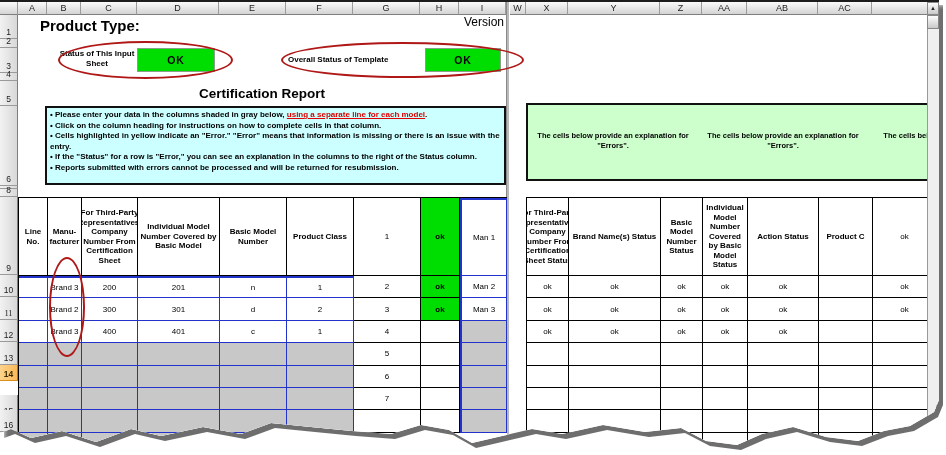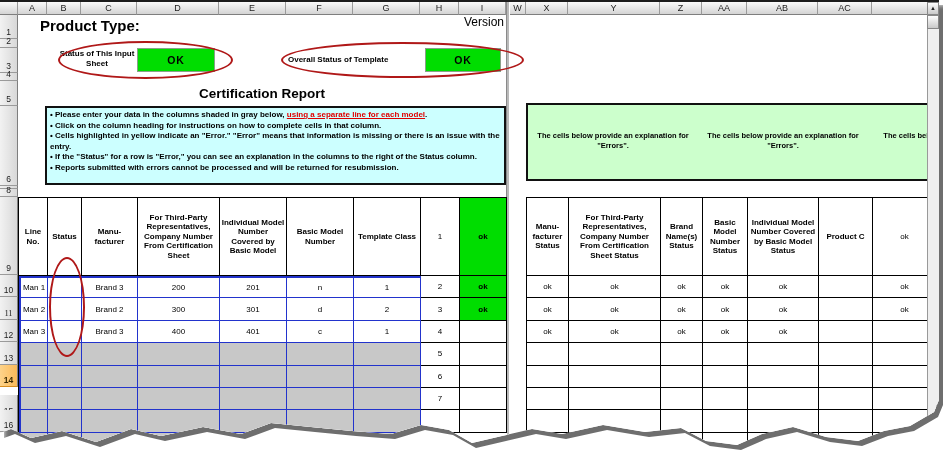--- a/index.html
+++ b/index.html
@@ -90,21 +90,21 @@
         <div class="rhead" style="top: 73px; height: 8px;">4</div>
         <div class="rhead" style="top: 81px; height: 25px;">5</div>
         <div class="rhead" style="top: 106px; height: 80px;">6</div>
         <div class="rhead" style="top: 186px; height: 3px;"></div>
         <div class="rhead" style="top: 189px; height: 8px;">8</div>
         <div class="rhead" style="top: 197px; height: 78px;">9</div>
         <div class="rhead" style="top: 275px; height: 22px;">10</div>
         <div class="rhead" style="top: 297px; height: 23px; font-family: Liberation Serif, serif;">11</div>
         <div class="rhead" style="top: 320px; height: 22px;">12</div>
         <div class="rhead" style="top: 342px; height: 23px;">13</div>
-        <div class="rhead hl" style="top: 365px; height: 22px;">14</div>
+        <div class="rhead hl" style="top: 365px; height: 16px;">14</div>
         <div class="rhead" style="top: 395px; height: 23px;">15</div>
         <div class="rhead" style="top: 410px; height: 22px;">16</div>
         <div class="rhead" style="top: 432px; height: 16px;"></div>
       </div>
 
     <div class="ptype">Product Type:</div>
     <div class="version">Version</div>
 
     <div class="stlabel" style="left:58px; top:49px; width:78px;">Status of This Input Sheet</div>
     <div class="okcell" style="left:137px; top:48px; width:78px; height:24px;">OK</div>
@@ -125,26 +125,25 @@
     <div class="split"></div>
 
     <div class="explain">
       <div class="exptext" style="left:6px; width:158px;">The cells below provide an explanation for "Errors".</div>
       <div class="exptext" style="left:172px; width:166px;">The cells below provide an explanation for "Errors".</div>
       <div class="exptext" style="left:352px; width:158px;">The cells below provide an explanation for "Errors".</div>
     </div>
 
     <div class="tbl ltab">
         <div class="cell hd">Line No.</div>
-        <div class="cell hd">Status</div>
         <div class="cell hd">Manu-facturer</div>
         <div class="cell hd">For Third-Party Representatives, Company Number From Certification Sheet</div>
         <div class="cell hd">Individual Model Number Covered by Basic Model</div>
         <div class="cell hd">Basic Model Number</div>
-        <div class="cell hd">Template Class</div>
+        <div class="cell hd">Product Class</div>
         <div class="cell ">1</div>
         <div class="cell green ">ok</div>
         <div class="cell bl bl-l bl-t">Man 1</div>
         <div class="cell bl bl-t"></div>
         <div class="cell bl bl-t">Brand 3</div>
         <div class="cell bl bl-t">200</div>
         <div class="cell bl bl-t">201</div>
         <div class="cell bl bl-t">n</div>
         <div class="cell bl bl-t">1</div>
         <div class="cell ">2</div>
@@ -205,25 +204,25 @@
         <div class="cell "></div>
         <div class="cell bl bl-l gray"></div>
         <div class="cell bl gray"></div>
         <div class="cell bl gray"></div>
         <div class="cell bl gray"></div>
         <div class="cell bl gray"></div>
         <div class="cell bl gray"></div>
         <div class="cell bl gray"></div>
       </div>
     <div class="tbl rtab">
-        <div class="cell hd">Manu-facturer Status</div>
         <div class="cell hd">For Third-Party Representatives, Company Number From Certification Sheet Status</div>
         <div class="cell hd">Brand Name(s) Status</div>
         <div class="cell hd">Basic Model Number Status</div>
         <div class="cell hd">Individual Model Number Covered by Basic Model Status</div>
+        <div class="cell hd">Action Status</div>
         <div class="cell hd">Product C</div>
         <div class="cell ">ok</div>
         <div class="cell ">ok</div>
         <div class="cell ">ok</div>
         <div class="cell ">ok</div>
         <div class="cell ">ok</div>
         <div class="cell ">ok</div>
         <div class="cell "></div>
         <div class="cell ">ok</div>
         <div class="cell ">ok</div>

